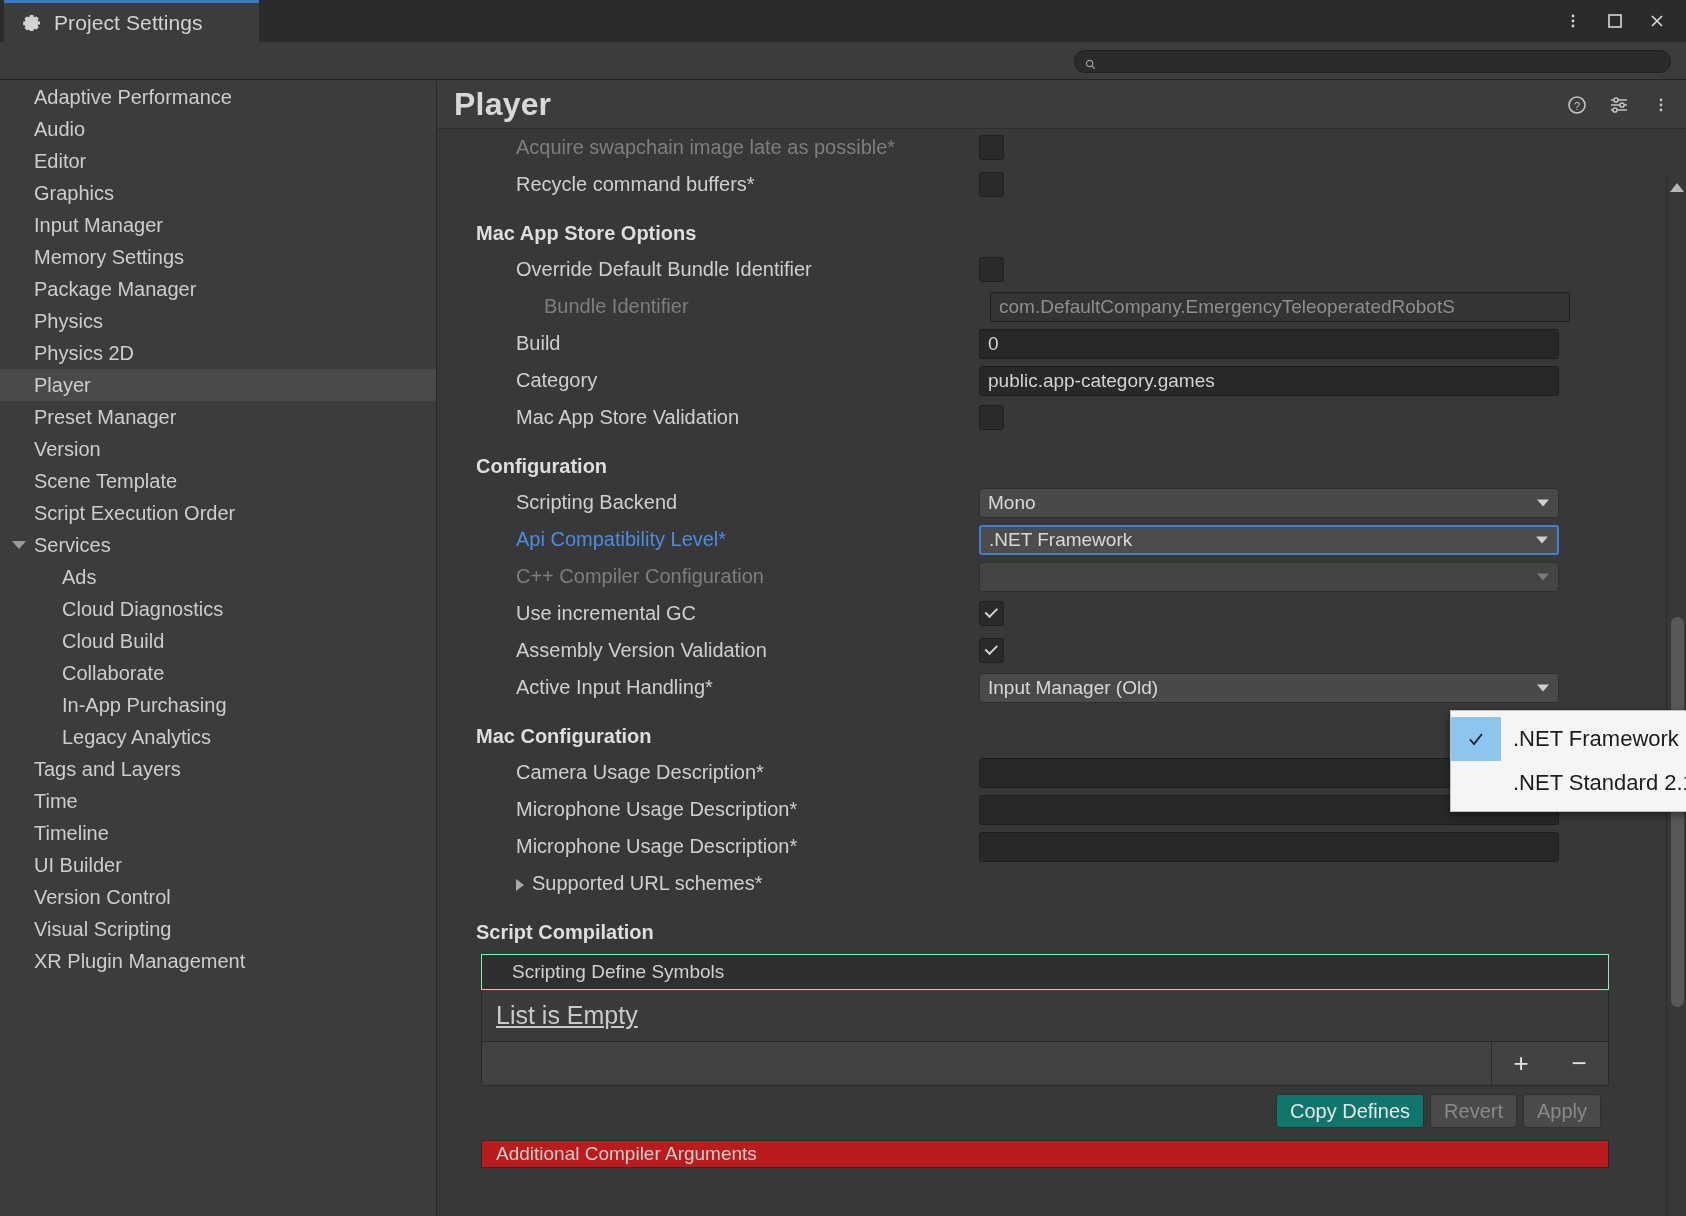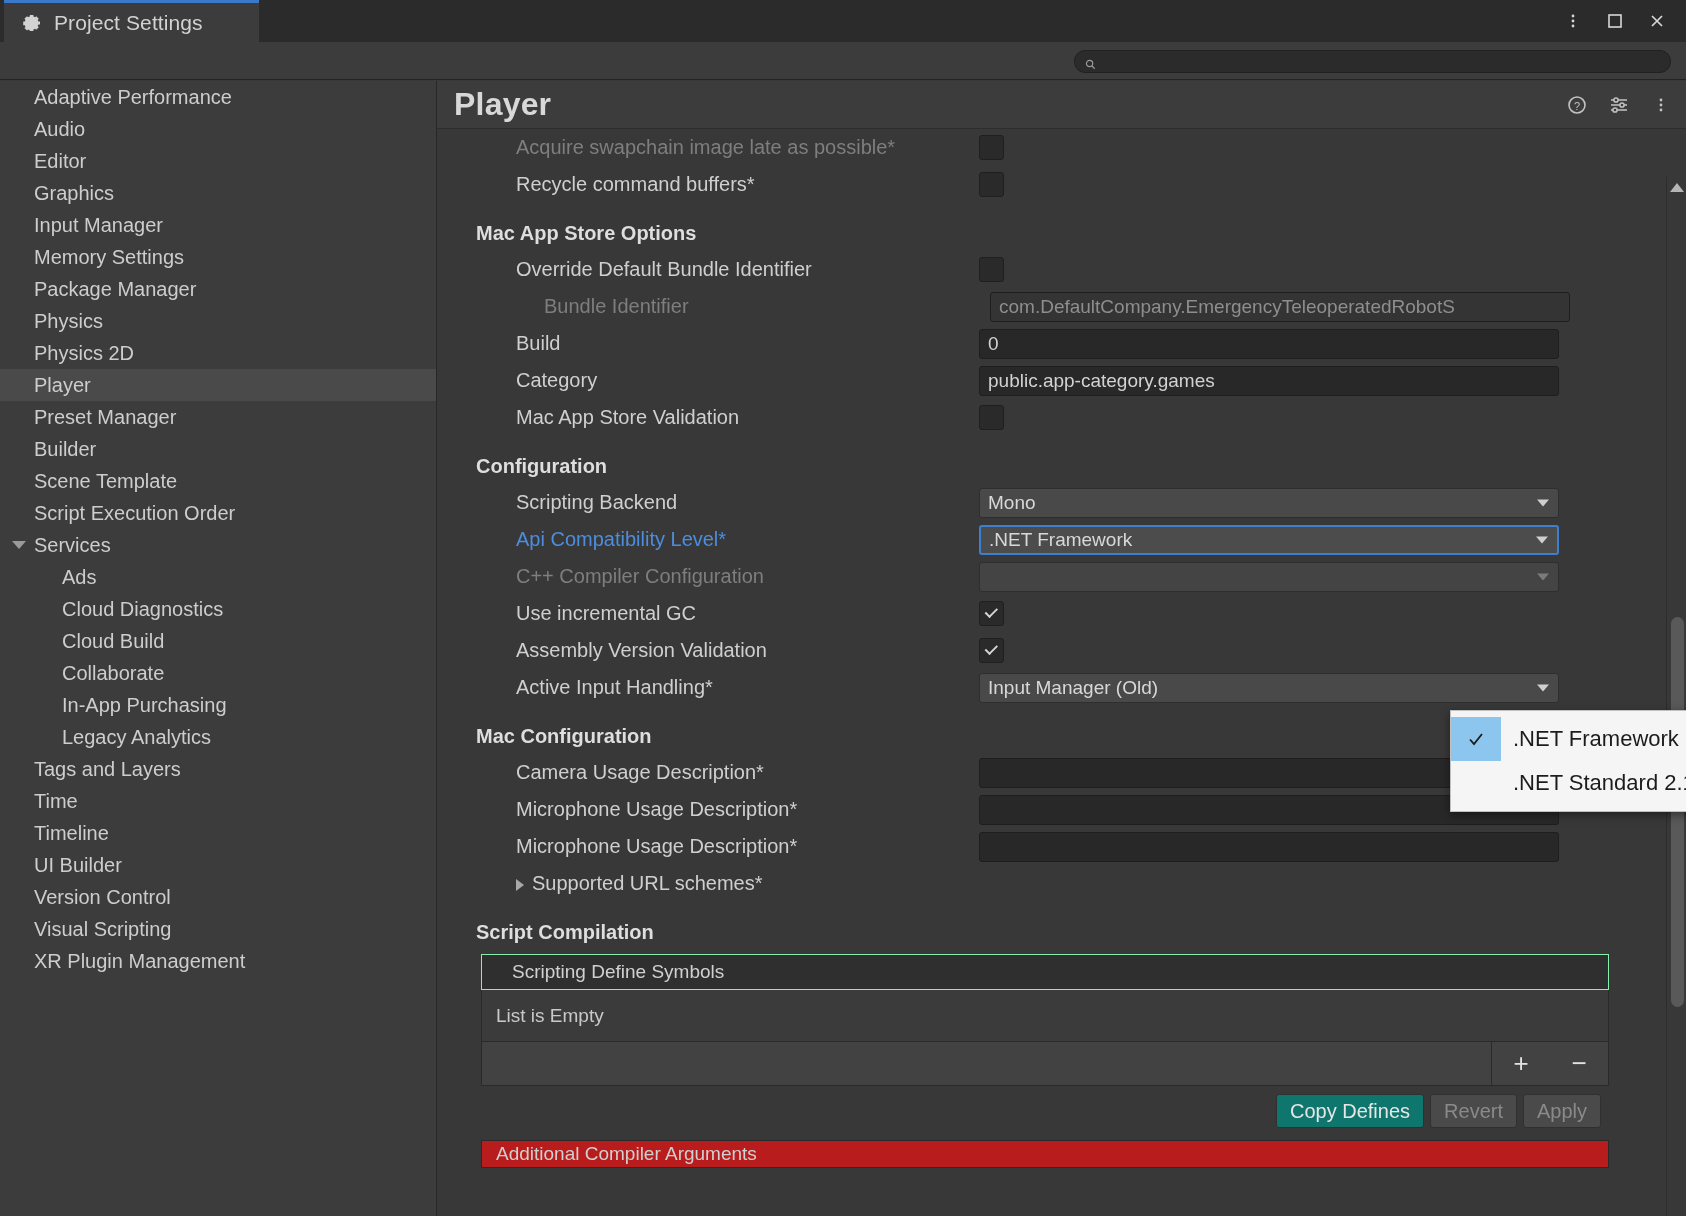--- a/index.html
+++ b/index.html
@@ -210,21 +210,21 @@
   .list-header {
     height: 36px; background: #2f2f2f;
     border: 1px solid #86efac;
     display: flex; align-items: center; padding-left: 30px;
     font-size: 19px; color: #d0d0d0;
   }
   .list-body {
     height: 52px; background: #3b3b3b;
     border: 1px solid #2a2a2a; border-top: 0;
     display: flex; align-items: center; padding-left: 14px;
-    font-size: 19px; color: #c9c9c9;
+    font-size: 25px; color: #c9c9c9; text-decoration: underline;
   }
   .list-footer {
     height: 44px; background: #424242;
     border: 1px solid #2a2a2a; border-top: 0;
     position: relative;
   }
   .list-addrm {
     position: absolute; right: -1px; top: -1px;
     width: 118px; height: 45px;
     background: #424242; border: 1px solid #2a2a2a;
@@ -342,21 +342,21 @@
         <div class="nav-item">
           <span>Physics 2D</span>
         </div>
         <div class="nav-item selected">
           <span>Player</span>
         </div>
         <div class="nav-item">
           <span>Preset Manager</span>
         </div>
         <div class="nav-item">
-          <span>Builder</span>
+          <span>Version</span>
         </div>
         <div class="nav-item">
           <span>Scene Template</span>
         </div>
         <div class="nav-item">
           <span>Script Execution Order</span>
         </div>
         <div class="nav-item">
           <span class="nav-arrow"></span>
           <span>Services</span>

